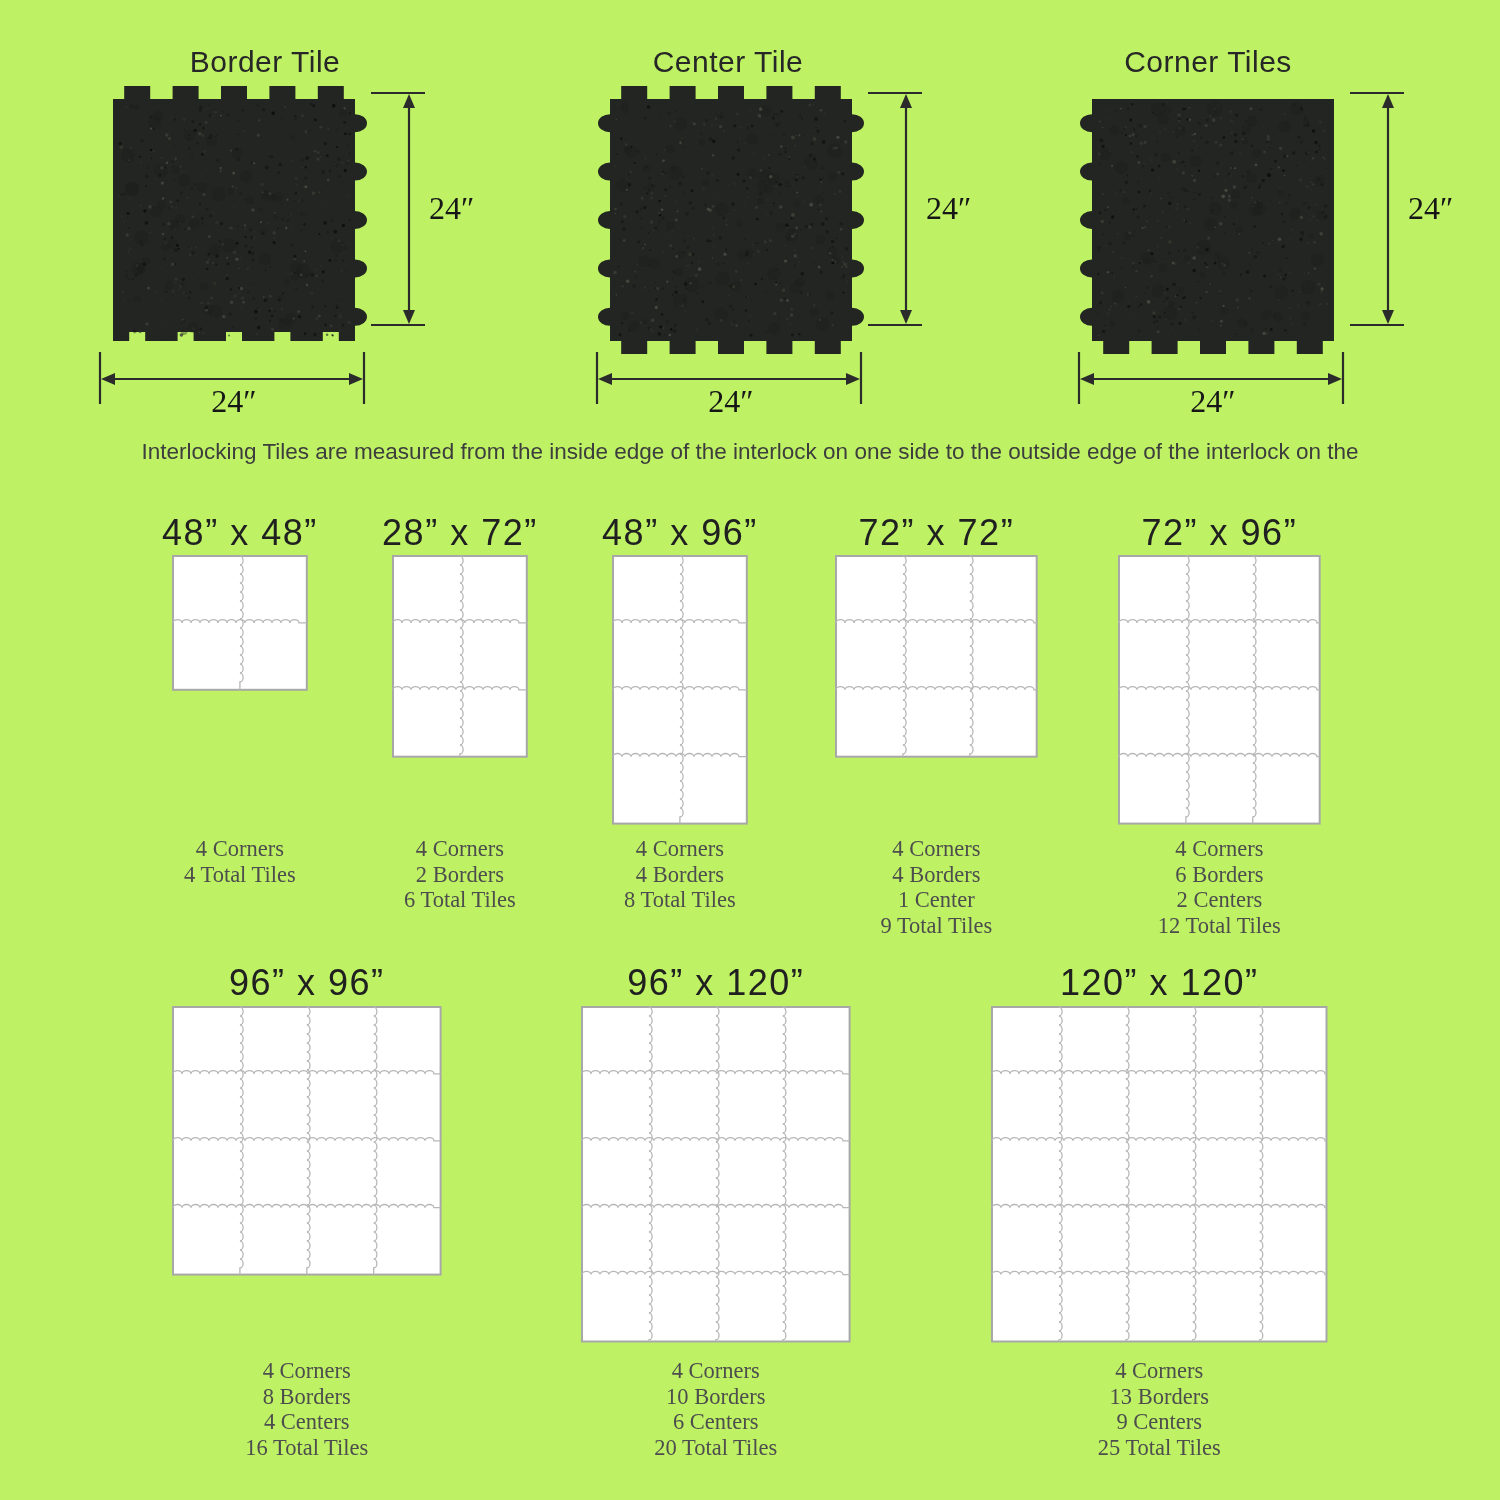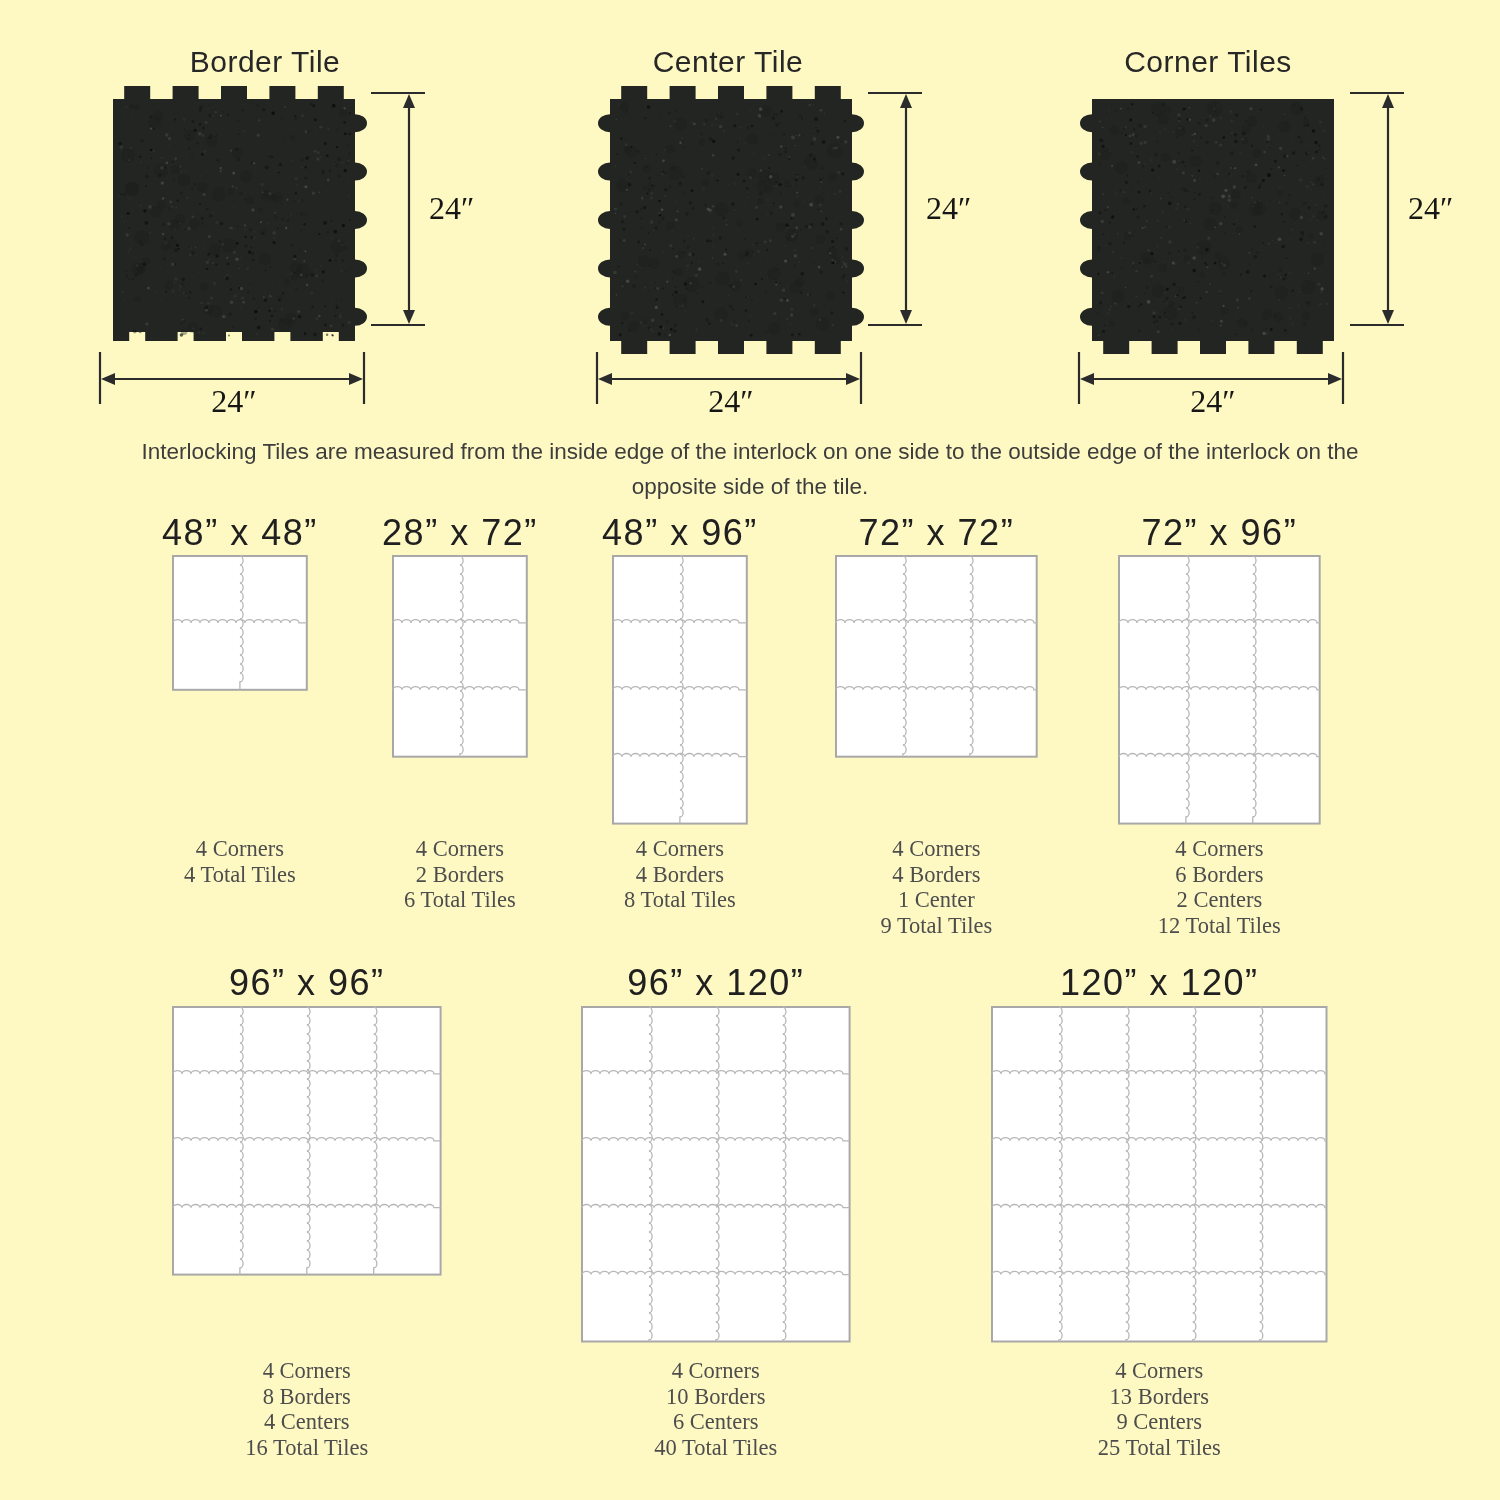--- a/index.html
+++ b/index.html
@@ -1,16 +1,16 @@
 <!DOCTYPE html>
 <html><head>
 <meta charset="utf-8">
 <style>
   html,body{margin:0;padding:0;background:#ffffff;}
-  #stage{position:relative;width:1500px;height:1500px;background:#fef9c3;overflow:hidden;
+  #stage{position:relative;width:1500px;height:1500px;background:#bef264;overflow:hidden;
          font-family:"Liberation Sans","DejaVu Sans",sans-serif;}
   figure{margin:0;padding:0;}
   .abs{position:absolute;}
   .ttitle{font-size:30px;font-weight:500;color:#272727;text-align:center;letter-spacing:.5px;}
   .dimlabel{font-family:"Liberation Serif","DejaVu Serif",serif;font-size:32px;color:#161616;}
   .note-wrap{left:0;top:434px;width:1500px;text-align:center;color:#3d3d3d;}
   .note-line{font-size:22.5px;line-height:35px;white-space:nowrap;}
   .ltitle{font-size:36px;font-weight:500;color:#202020;text-align:center;letter-spacing:1.5px;white-space:nowrap;}
   .lcounts{font-size:22.5px;line-height:25.5px;color:#4d4d4d;text-align:center;font-family:Liberation Serif, serif;}
   .count-line{white-space:nowrap;}
@@ -1809,21 +1809,20 @@
         <line x1="267" y1="0" x2="267" y2="52" stroke="#2b2b2b" stroke-width="2.2"></line>
         <line x1="16" y1="27" x2="254" y2="27" stroke="#2b2b2b" stroke-width="2.2"></line>
         <polygon points="4,27 18,21 18,33" fill="#2b2b2b"></polygon>
         <polygon points="266,27 252,21 252,33" fill="#2b2b2b"></polygon>
       </svg>
     <div class="abs dimlabel h" style="left: 1113px; top: 383px; width: 200px; text-align: center;">24″</div>
   </figure>
 
   <div class="abs note-wrap">
     <div class="note-line">Interlocking Tiles are measured from the inside edge of the interlock on one side to the outside edge of the interlock on the</div>
-    <div class="note-line">opposite side of the tile.</div>
   </div>
 
   <figure class="layout-figure">
     <div class="abs ltitle" style="left: 19.9px; top: 512px; width: 440px;">48” x 48”</div>
     <svg class="abs lgrid" width="137.8" height="137.8" viewBox="-2 -2 137.8 137.8" style="left: 171px; top: 554px;">
         <rect x="0" y="0" width="133.8" height="133.8" fill="#ffffff" stroke="#a8a8a8" stroke-width="2"></rect>
         <path d="M 66.9 0 a 3.2 4.5 0 0 1 0 9 a 3.2 4.5 0 0 1 0 9 a 3.2 4.5 0 0 1 0 9 a 3.2 4.5 0 0 1 0 9 a 3.2 4.5 0 0 1 0 9 a 3.2 4.5 0 0 1 0 9 a 3.2 4.5 0 0 1 0 9 a 3.2 4.5 0 0 1 0 9 a 3.2 4.5 0 0 1 0 9 a 3.2 4.5 0 0 1 0 9 a 3.2 4.5 0 0 1 0 9 a 3.2 4.5 0 0 1 0 9 a 3.2 4.5 0 0 1 0 9 a 3.2 4.5 0 0 1 0 9 l 0 7.8" fill="none" stroke="#b7b7b7" stroke-width="1.3"></path>
         <path d="M 0 66.9 a 4.5 3.2 0 0 1 9 0 a 4.5 3.2 0 0 1 9 0 a 4.5 3.2 0 0 1 9 0 a 4.5 3.2 0 0 1 9 0 a 4.5 3.2 0 0 1 9 0 a 4.5 3.2 0 0 1 9 0 a 4.5 3.2 0 0 1 9 0 a 4.5 3.2 0 0 1 9 0 a 4.5 3.2 0 0 1 9 0 a 4.5 3.2 0 0 1 9 0 a 4.5 3.2 0 0 1 9 0 a 4.5 3.2 0 0 1 9 0 a 4.5 3.2 0 0 1 9 0 a 4.5 3.2 0 0 1 9 0 l 7.8 0" fill="none" stroke="#b7b7b7" stroke-width="1.3"></path>
       </svg>
     <div class="abs lcounts" style="left: 99.9px; top: 836px; width: 280px;">
@@ -1926,21 +1925,21 @@
         <path d="M 200.70000000000002 0 a 3.2 4.5 0 0 1 0 9 a 3.2 4.5 0 0 1 0 9 a 3.2 4.5 0 0 1 0 9 a 3.2 4.5 0 0 1 0 9 a 3.2 4.5 0 0 1 0 9 a 3.2 4.5 0 0 1 0 9 a 3.2 4.5 0 0 1 0 9 a 3.2 4.5 0 0 1 0 9 a 3.2 4.5 0 0 1 0 9 a 3.2 4.5 0 0 1 0 9 a 3.2 4.5 0 0 1 0 9 a 3.2 4.5 0 0 1 0 9 a 3.2 4.5 0 0 1 0 9 a 3.2 4.5 0 0 1 0 9 a 3.2 4.5 0 0 1 0 9 a 3.2 4.5 0 0 1 0 9 a 3.2 4.5 0 0 1 0 9 a 3.2 4.5 0 0 1 0 9 a 3.2 4.5 0 0 1 0 9 a 3.2 4.5 0 0 1 0 9 a 3.2 4.5 0 0 1 0 9 a 3.2 4.5 0 0 1 0 9 a 3.2 4.5 0 0 1 0 9 a 3.2 4.5 0 0 1 0 9 a 3.2 4.5 0 0 1 0 9 a 3.2 4.5 0 0 1 0 9 a 3.2 4.5 0 0 1 0 9 a 3.2 4.5 0 0 1 0 9 a 3.2 4.5 0 0 1 0 9 a 3.2 4.5 0 0 1 0 9 a 3.2 4.5 0 0 1 0 9 a 3.2 4.5 0 0 1 0 9 a 3.2 4.5 0 0 1 0 9 a 3.2 4.5 0 0 1 0 9 a 3.2 4.5 0 0 1 0 9 a 3.2 4.5 0 0 1 0 9 a 3.2 4.5 0 0 1 0 9 l 0 1.5" fill="none" stroke="#b7b7b7" stroke-width="1.3"></path>
         <path d="M 0 66.9 a 4.5 3.2 0 0 1 9 0 a 4.5 3.2 0 0 1 9 0 a 4.5 3.2 0 0 1 9 0 a 4.5 3.2 0 0 1 9 0 a 4.5 3.2 0 0 1 9 0 a 4.5 3.2 0 0 1 9 0 a 4.5 3.2 0 0 1 9 0 a 4.5 3.2 0 0 1 9 0 a 4.5 3.2 0 0 1 9 0 a 4.5 3.2 0 0 1 9 0 a 4.5 3.2 0 0 1 9 0 a 4.5 3.2 0 0 1 9 0 a 4.5 3.2 0 0 1 9 0 a 4.5 3.2 0 0 1 9 0 a 4.5 3.2 0 0 1 9 0 a 4.5 3.2 0 0 1 9 0 a 4.5 3.2 0 0 1 9 0 a 4.5 3.2 0 0 1 9 0 a 4.5 3.2 0 0 1 9 0 a 4.5 3.2 0 0 1 9 0 a 4.5 3.2 0 0 1 9 0 a 4.5 3.2 0 0 1 9 0 a 4.5 3.2 0 0 1 9 0 a 4.5 3.2 0 0 1 9 0 a 4.5 3.2 0 0 1 9 0 a 4.5 3.2 0 0 1 9 0 a 4.5 3.2 0 0 1 9 0 a 4.5 3.2 0 0 1 9 0 a 4.5 3.2 0 0 1 9 0 l 6.6 0" fill="none" stroke="#b7b7b7" stroke-width="1.3"></path>
         <path d="M 0 133.8 a 4.5 3.2 0 0 1 9 0 a 4.5 3.2 0 0 1 9 0 a 4.5 3.2 0 0 1 9 0 a 4.5 3.2 0 0 1 9 0 a 4.5 3.2 0 0 1 9 0 a 4.5 3.2 0 0 1 9 0 a 4.5 3.2 0 0 1 9 0 a 4.5 3.2 0 0 1 9 0 a 4.5 3.2 0 0 1 9 0 a 4.5 3.2 0 0 1 9 0 a 4.5 3.2 0 0 1 9 0 a 4.5 3.2 0 0 1 9 0 a 4.5 3.2 0 0 1 9 0 a 4.5 3.2 0 0 1 9 0 a 4.5 3.2 0 0 1 9 0 a 4.5 3.2 0 0 1 9 0 a 4.5 3.2 0 0 1 9 0 a 4.5 3.2 0 0 1 9 0 a 4.5 3.2 0 0 1 9 0 a 4.5 3.2 0 0 1 9 0 a 4.5 3.2 0 0 1 9 0 a 4.5 3.2 0 0 1 9 0 a 4.5 3.2 0 0 1 9 0 a 4.5 3.2 0 0 1 9 0 a 4.5 3.2 0 0 1 9 0 a 4.5 3.2 0 0 1 9 0 a 4.5 3.2 0 0 1 9 0 a 4.5 3.2 0 0 1 9 0 a 4.5 3.2 0 0 1 9 0 l 6.6 0" fill="none" stroke="#b7b7b7" stroke-width="1.3"></path>
         <path d="M 0 200.70000000000002 a 4.5 3.2 0 0 1 9 0 a 4.5 3.2 0 0 1 9 0 a 4.5 3.2 0 0 1 9 0 a 4.5 3.2 0 0 1 9 0 a 4.5 3.2 0 0 1 9 0 a 4.5 3.2 0 0 1 9 0 a 4.5 3.2 0 0 1 9 0 a 4.5 3.2 0 0 1 9 0 a 4.5 3.2 0 0 1 9 0 a 4.5 3.2 0 0 1 9 0 a 4.5 3.2 0 0 1 9 0 a 4.5 3.2 0 0 1 9 0 a 4.5 3.2 0 0 1 9 0 a 4.5 3.2 0 0 1 9 0 a 4.5 3.2 0 0 1 9 0 a 4.5 3.2 0 0 1 9 0 a 4.5 3.2 0 0 1 9 0 a 4.5 3.2 0 0 1 9 0 a 4.5 3.2 0 0 1 9 0 a 4.5 3.2 0 0 1 9 0 a 4.5 3.2 0 0 1 9 0 a 4.5 3.2 0 0 1 9 0 a 4.5 3.2 0 0 1 9 0 a 4.5 3.2 0 0 1 9 0 a 4.5 3.2 0 0 1 9 0 a 4.5 3.2 0 0 1 9 0 a 4.5 3.2 0 0 1 9 0 a 4.5 3.2 0 0 1 9 0 a 4.5 3.2 0 0 1 9 0 l 6.6 0" fill="none" stroke="#b7b7b7" stroke-width="1.3"></path>
         <path d="M 0 267.6 a 4.5 3.2 0 0 1 9 0 a 4.5 3.2 0 0 1 9 0 a 4.5 3.2 0 0 1 9 0 a 4.5 3.2 0 0 1 9 0 a 4.5 3.2 0 0 1 9 0 a 4.5 3.2 0 0 1 9 0 a 4.5 3.2 0 0 1 9 0 a 4.5 3.2 0 0 1 9 0 a 4.5 3.2 0 0 1 9 0 a 4.5 3.2 0 0 1 9 0 a 4.5 3.2 0 0 1 9 0 a 4.5 3.2 0 0 1 9 0 a 4.5 3.2 0 0 1 9 0 a 4.5 3.2 0 0 1 9 0 a 4.5 3.2 0 0 1 9 0 a 4.5 3.2 0 0 1 9 0 a 4.5 3.2 0 0 1 9 0 a 4.5 3.2 0 0 1 9 0 a 4.5 3.2 0 0 1 9 0 a 4.5 3.2 0 0 1 9 0 a 4.5 3.2 0 0 1 9 0 a 4.5 3.2 0 0 1 9 0 a 4.5 3.2 0 0 1 9 0 a 4.5 3.2 0 0 1 9 0 a 4.5 3.2 0 0 1 9 0 a 4.5 3.2 0 0 1 9 0 a 4.5 3.2 0 0 1 9 0 a 4.5 3.2 0 0 1 9 0 a 4.5 3.2 0 0 1 9 0 l 6.6 0" fill="none" stroke="#b7b7b7" stroke-width="1.3"></path>
       </svg>
     <div class="abs lcounts" style="left: 575.8px; top: 1358px; width: 280px;">
       <div class="count-line">4 Corners</div>
       <div class="count-line">10 Borders</div>
       <div class="count-line">6 Centers</div>
-      <div class="count-line">40 Total Tiles</div>
+      <div class="count-line">20 Total Tiles</div>
     </div>
   </figure>
 
   <figure class="layout-figure">
     <div class="abs ltitle" style="left: 939.25px; top: 962px; width: 440px;">120” x 120”</div>
     <svg class="abs lgrid" width="338.5" height="338.5" viewBox="-2 -2 338.5 338.5" style="left: 990px; top: 1005px;">
         <rect x="0" y="0" width="334.5" height="334.5" fill="#ffffff" stroke="#a8a8a8" stroke-width="2"></rect>
         <path d="M 66.9 0 a 3.2 4.5 0 0 1 0 9 a 3.2 4.5 0 0 1 0 9 a 3.2 4.5 0 0 1 0 9 a 3.2 4.5 0 0 1 0 9 a 3.2 4.5 0 0 1 0 9 a 3.2 4.5 0 0 1 0 9 a 3.2 4.5 0 0 1 0 9 a 3.2 4.5 0 0 1 0 9 a 3.2 4.5 0 0 1 0 9 a 3.2 4.5 0 0 1 0 9 a 3.2 4.5 0 0 1 0 9 a 3.2 4.5 0 0 1 0 9 a 3.2 4.5 0 0 1 0 9 a 3.2 4.5 0 0 1 0 9 a 3.2 4.5 0 0 1 0 9 a 3.2 4.5 0 0 1 0 9 a 3.2 4.5 0 0 1 0 9 a 3.2 4.5 0 0 1 0 9 a 3.2 4.5 0 0 1 0 9 a 3.2 4.5 0 0 1 0 9 a 3.2 4.5 0 0 1 0 9 a 3.2 4.5 0 0 1 0 9 a 3.2 4.5 0 0 1 0 9 a 3.2 4.5 0 0 1 0 9 a 3.2 4.5 0 0 1 0 9 a 3.2 4.5 0 0 1 0 9 a 3.2 4.5 0 0 1 0 9 a 3.2 4.5 0 0 1 0 9 a 3.2 4.5 0 0 1 0 9 a 3.2 4.5 0 0 1 0 9 a 3.2 4.5 0 0 1 0 9 a 3.2 4.5 0 0 1 0 9 a 3.2 4.5 0 0 1 0 9 a 3.2 4.5 0 0 1 0 9 a 3.2 4.5 0 0 1 0 9 a 3.2 4.5 0 0 1 0 9 a 3.2 4.5 0 0 1 0 9 l 0 1.5" fill="none" stroke="#b7b7b7" stroke-width="1.3"></path>
         <path d="M 133.8 0 a 3.2 4.5 0 0 1 0 9 a 3.2 4.5 0 0 1 0 9 a 3.2 4.5 0 0 1 0 9 a 3.2 4.5 0 0 1 0 9 a 3.2 4.5 0 0 1 0 9 a 3.2 4.5 0 0 1 0 9 a 3.2 4.5 0 0 1 0 9 a 3.2 4.5 0 0 1 0 9 a 3.2 4.5 0 0 1 0 9 a 3.2 4.5 0 0 1 0 9 a 3.2 4.5 0 0 1 0 9 a 3.2 4.5 0 0 1 0 9 a 3.2 4.5 0 0 1 0 9 a 3.2 4.5 0 0 1 0 9 a 3.2 4.5 0 0 1 0 9 a 3.2 4.5 0 0 1 0 9 a 3.2 4.5 0 0 1 0 9 a 3.2 4.5 0 0 1 0 9 a 3.2 4.5 0 0 1 0 9 a 3.2 4.5 0 0 1 0 9 a 3.2 4.5 0 0 1 0 9 a 3.2 4.5 0 0 1 0 9 a 3.2 4.5 0 0 1 0 9 a 3.2 4.5 0 0 1 0 9 a 3.2 4.5 0 0 1 0 9 a 3.2 4.5 0 0 1 0 9 a 3.2 4.5 0 0 1 0 9 a 3.2 4.5 0 0 1 0 9 a 3.2 4.5 0 0 1 0 9 a 3.2 4.5 0 0 1 0 9 a 3.2 4.5 0 0 1 0 9 a 3.2 4.5 0 0 1 0 9 a 3.2 4.5 0 0 1 0 9 a 3.2 4.5 0 0 1 0 9 a 3.2 4.5 0 0 1 0 9 a 3.2 4.5 0 0 1 0 9 a 3.2 4.5 0 0 1 0 9 l 0 1.5" fill="none" stroke="#b7b7b7" stroke-width="1.3"></path>
         <path d="M 200.70000000000002 0 a 3.2 4.5 0 0 1 0 9 a 3.2 4.5 0 0 1 0 9 a 3.2 4.5 0 0 1 0 9 a 3.2 4.5 0 0 1 0 9 a 3.2 4.5 0 0 1 0 9 a 3.2 4.5 0 0 1 0 9 a 3.2 4.5 0 0 1 0 9 a 3.2 4.5 0 0 1 0 9 a 3.2 4.5 0 0 1 0 9 a 3.2 4.5 0 0 1 0 9 a 3.2 4.5 0 0 1 0 9 a 3.2 4.5 0 0 1 0 9 a 3.2 4.5 0 0 1 0 9 a 3.2 4.5 0 0 1 0 9 a 3.2 4.5 0 0 1 0 9 a 3.2 4.5 0 0 1 0 9 a 3.2 4.5 0 0 1 0 9 a 3.2 4.5 0 0 1 0 9 a 3.2 4.5 0 0 1 0 9 a 3.2 4.5 0 0 1 0 9 a 3.2 4.5 0 0 1 0 9 a 3.2 4.5 0 0 1 0 9 a 3.2 4.5 0 0 1 0 9 a 3.2 4.5 0 0 1 0 9 a 3.2 4.5 0 0 1 0 9 a 3.2 4.5 0 0 1 0 9 a 3.2 4.5 0 0 1 0 9 a 3.2 4.5 0 0 1 0 9 a 3.2 4.5 0 0 1 0 9 a 3.2 4.5 0 0 1 0 9 a 3.2 4.5 0 0 1 0 9 a 3.2 4.5 0 0 1 0 9 a 3.2 4.5 0 0 1 0 9 a 3.2 4.5 0 0 1 0 9 a 3.2 4.5 0 0 1 0 9 a 3.2 4.5 0 0 1 0 9 a 3.2 4.5 0 0 1 0 9 l 0 1.5" fill="none" stroke="#b7b7b7" stroke-width="1.3"></path>

